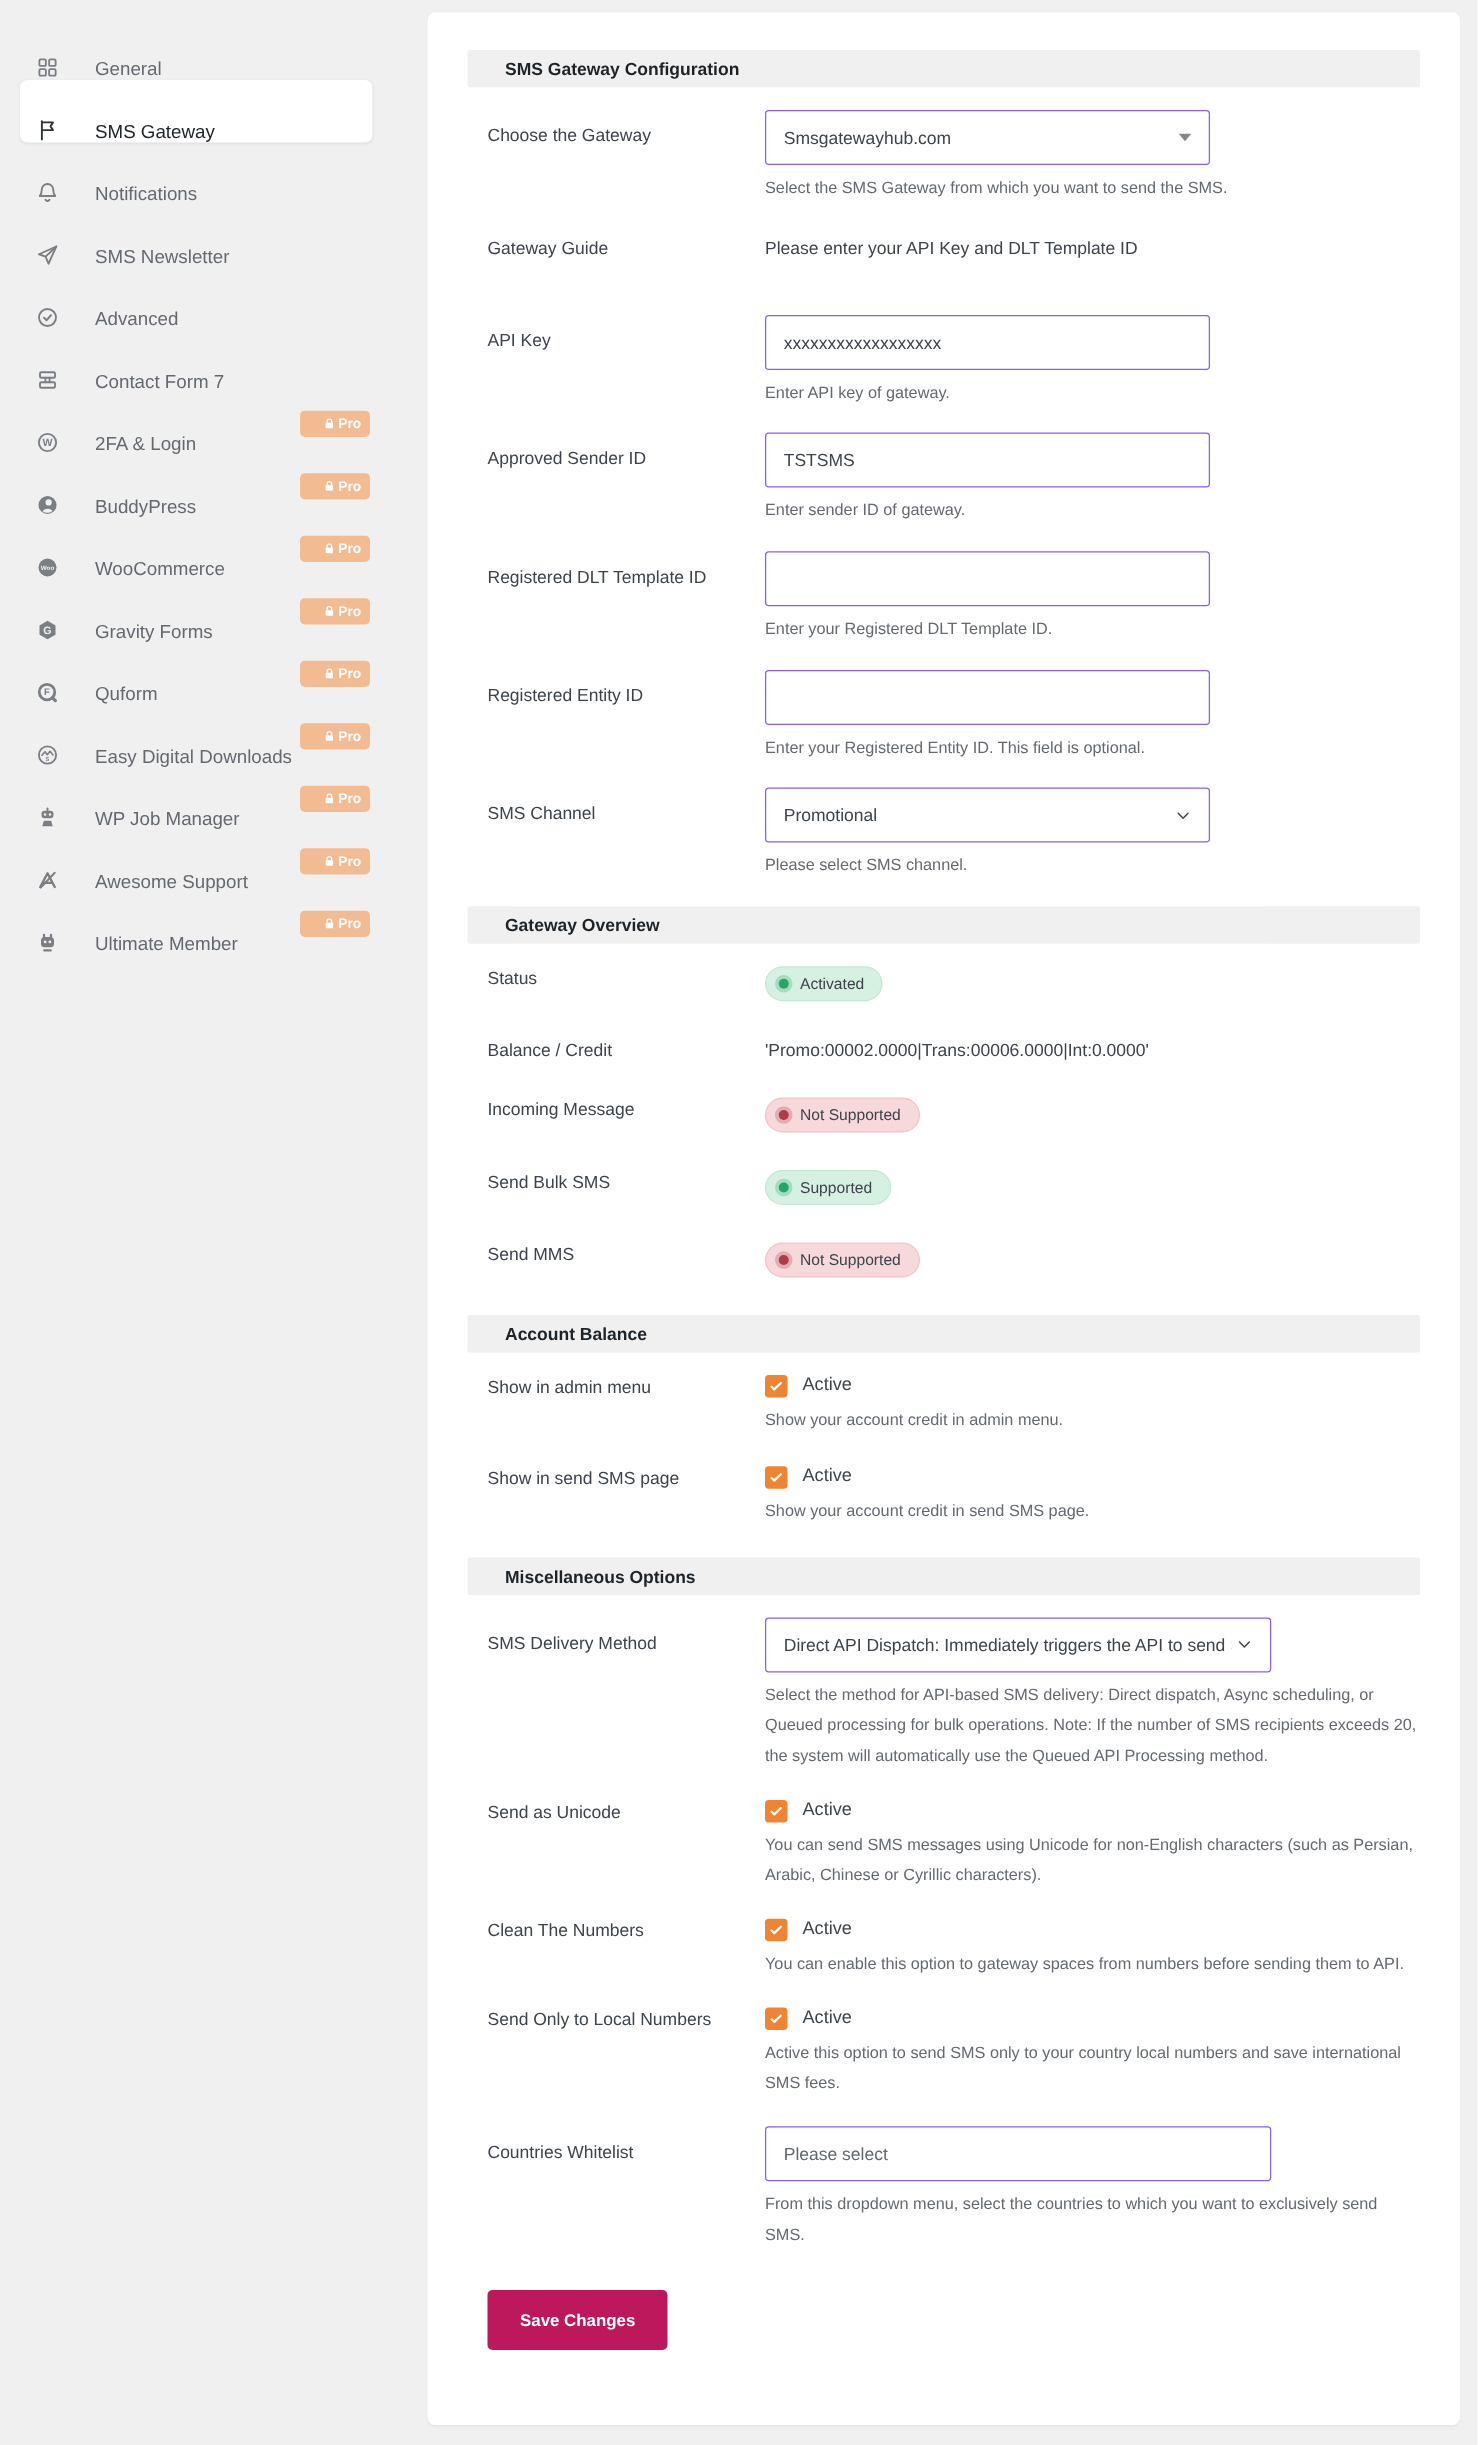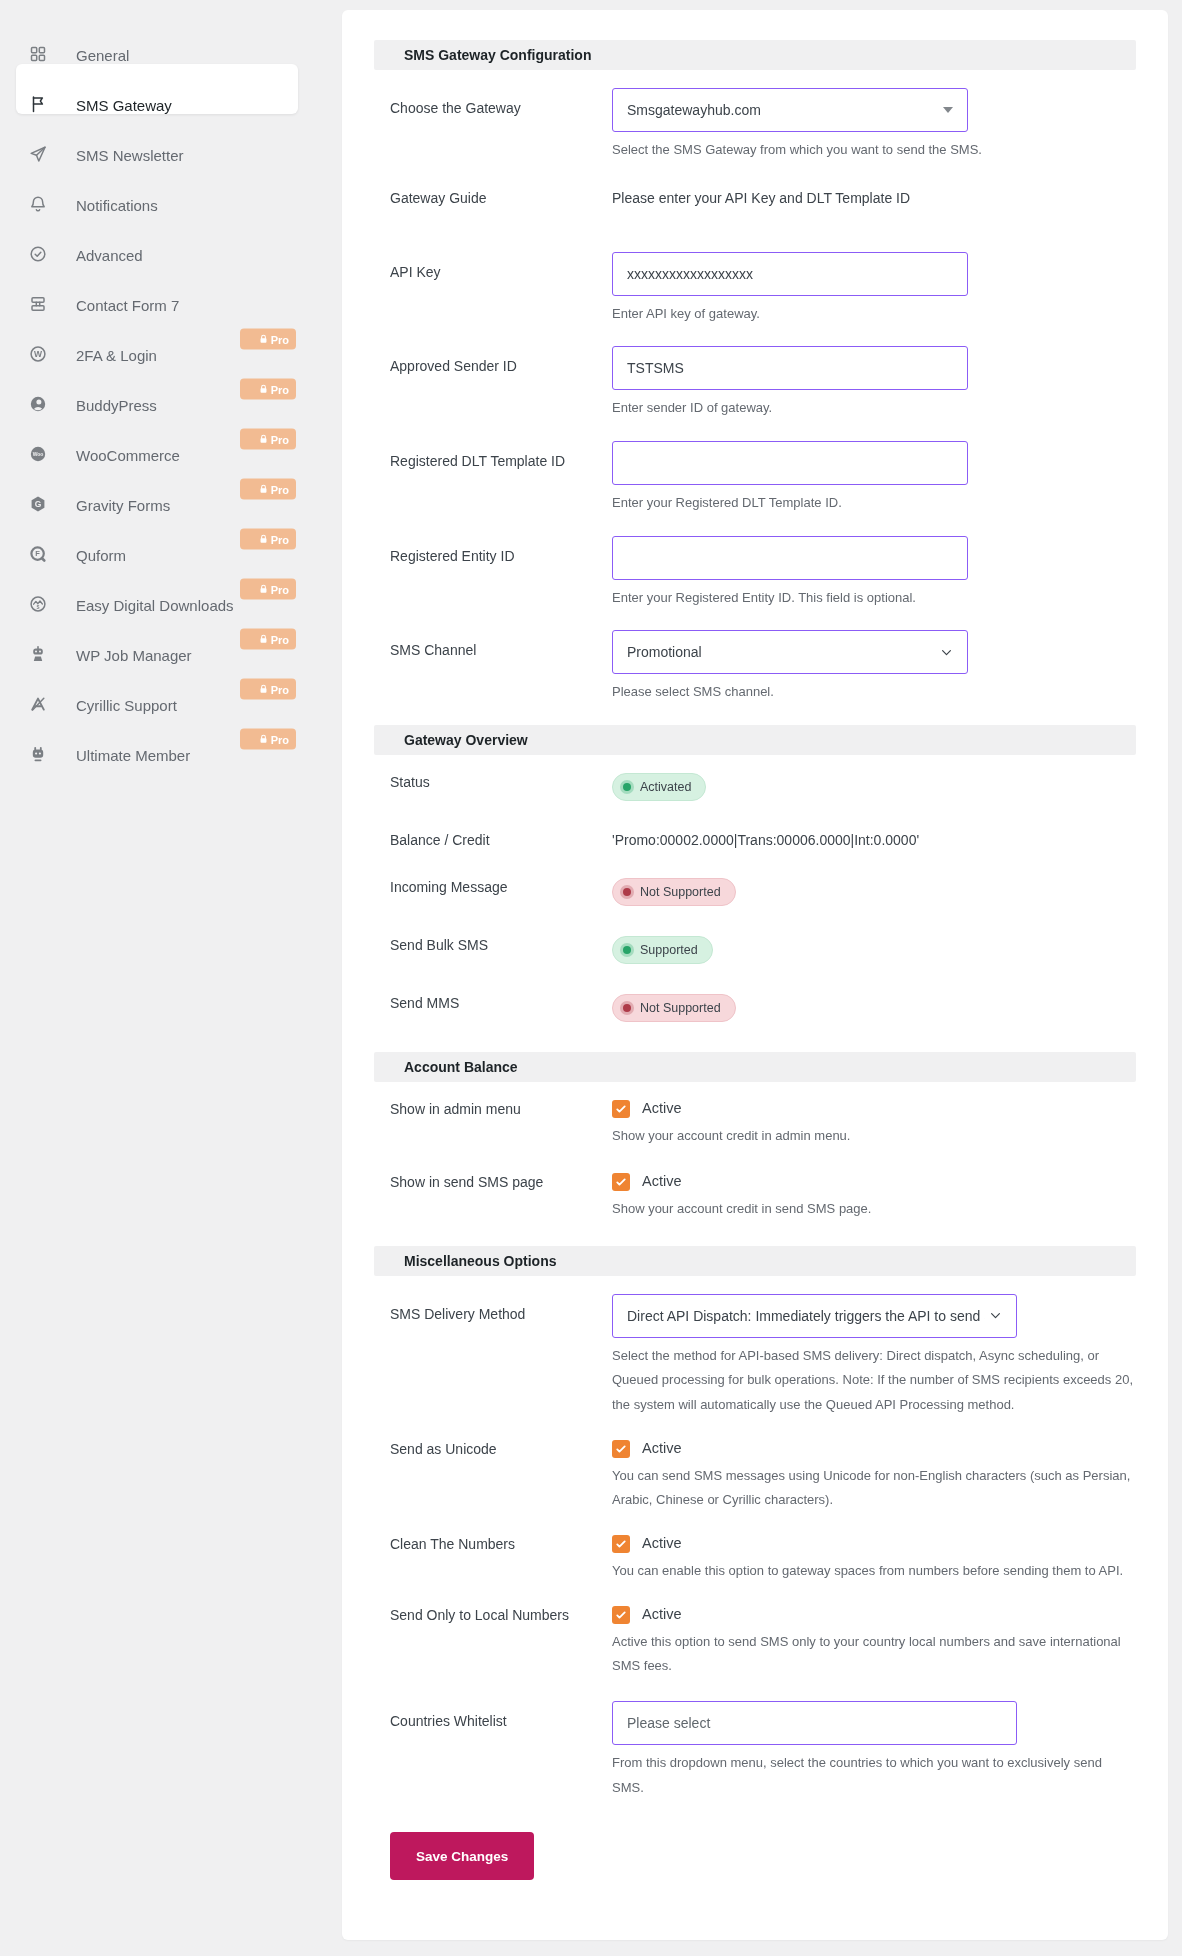--- a/index.html
+++ b/index.html
@@ -119,34 +119,34 @@
           <svg viewBox="0 0 20 20" width="100%" height="100%" fill="none" stroke="currentColor" stroke-width="1.5" stroke-linecap="round" stroke-linejoin="round">
             <path d="M5.5 17.5V3"></path>
             <path d="M5.5 3.9h8.9l-2 3.1 2 3.1H5.5"></path>
           </svg>
         </span>
         <span>SMS Gateway</span>
       </div>
       <div class="side-item">
         <span class="icon">
           <svg viewBox="0 0 20 20" width="100%" height="100%" fill="none" stroke="currentColor" stroke-width="1.5" stroke-linecap="round" stroke-linejoin="round">
+            <path d="M10 3.2a4.6 4.6 0 0 1 4.6 4.6c0 3.2.9 4.2 1.6 5H3.8c.7-.8 1.6-1.8 1.6-5A4.6 4.6 0 0 1 10 3.2z"></path>
+            <path d="M8.4 15.7a1.7 1.7 0 0 0 3.2 0"></path>
+          </svg>
+        </span>
+        <span>Notifications</span>
+      </div>
+      <div class="side-item">
+        <span class="icon">
+          <svg viewBox="0 0 20 20" width="100%" height="100%" fill="none" stroke="currentColor" stroke-width="1.5" stroke-linecap="round" stroke-linejoin="round">
             <path d="M17 3.2L3.2 9.4l5.3 1.9 2.3 5.7L17 3.2z"></path>
             <path d="M8.5 11.3L17 3.2"></path>
           </svg>
         </span>
         <span>SMS Newsletter</span>
-      </div>
-      <div class="side-item">
-        <span class="icon">
-          <svg viewBox="0 0 20 20" width="100%" height="100%" fill="none" stroke="currentColor" stroke-width="1.5" stroke-linecap="round" stroke-linejoin="round">
-            <path d="M10 3.2a4.6 4.6 0 0 1 4.6 4.6c0 3.2.9 4.2 1.6 5H3.8c.7-.8 1.6-1.8 1.6-5A4.6 4.6 0 0 1 10 3.2z"></path>
-            <path d="M8.4 15.7a1.7 1.7 0 0 0 3.2 0"></path>
-          </svg>
-        </span>
-        <span>Notifications</span>
       </div>
       <div class="side-item">
         <span class="icon">
           <svg viewBox="0 0 20 20" width="100%" height="100%" fill="none" stroke="currentColor" stroke-width="1.5" stroke-linecap="round" stroke-linejoin="round">
             <circle cx="10" cy="10" r="6.8"></circle>
             <path d="M7.2 10.2l2 2 3.6-4"></path>
           </svg>
         </span>
         <span>Advanced</span>
       </div>
@@ -272,21 +272,21 @@
           </span>Pro</span>
       </div>
       <div class="side-item">
         <span class="icon">
           <svg viewBox="0 0 20 20" width="100%" height="100%" fill="none" stroke="currentColor" stroke-width="1.5" stroke-linecap="round" stroke-linejoin="round">
             <path d="M4.2 15.6L10 4.6l5.8 11" stroke-width="1.9"></path>
             <path d="M6.8 12.3h6.4" stroke-width="1.9"></path>
             <path d="M15.8 4.2L4.6 16" stroke-width="1.5"></path>
           </svg>
         </span>
-        <span>Cyrillic Support</span>
+        <span>Awesome Support</span>
         <span class="pro-badge"><span style="width: 11px; height: 11px; display: flex;">
             <svg viewBox="0 0 20 20" width="100%" height="100%" fill="none" stroke="currentColor" stroke-width="1.5" stroke-linecap="round" stroke-linejoin="round">
               <path d="M6.6 9V6.6a3.4 3.4 0 0 1 6.8 0V9" stroke="#fff" stroke-width="2"></path>
               <rect x="4.6" y="8.6" width="10.8" height="8" rx="1.6" fill="#fff" stroke="none"></rect>
             </svg>
           </span>Pro</span>
       </div>
       <div class="side-item">
         <span class="icon">
           <svg viewBox="0 0 20 20" width="100%" height="100%" fill="none" stroke="currentColor" stroke-width="1.5" stroke-linecap="round" stroke-linejoin="round">

